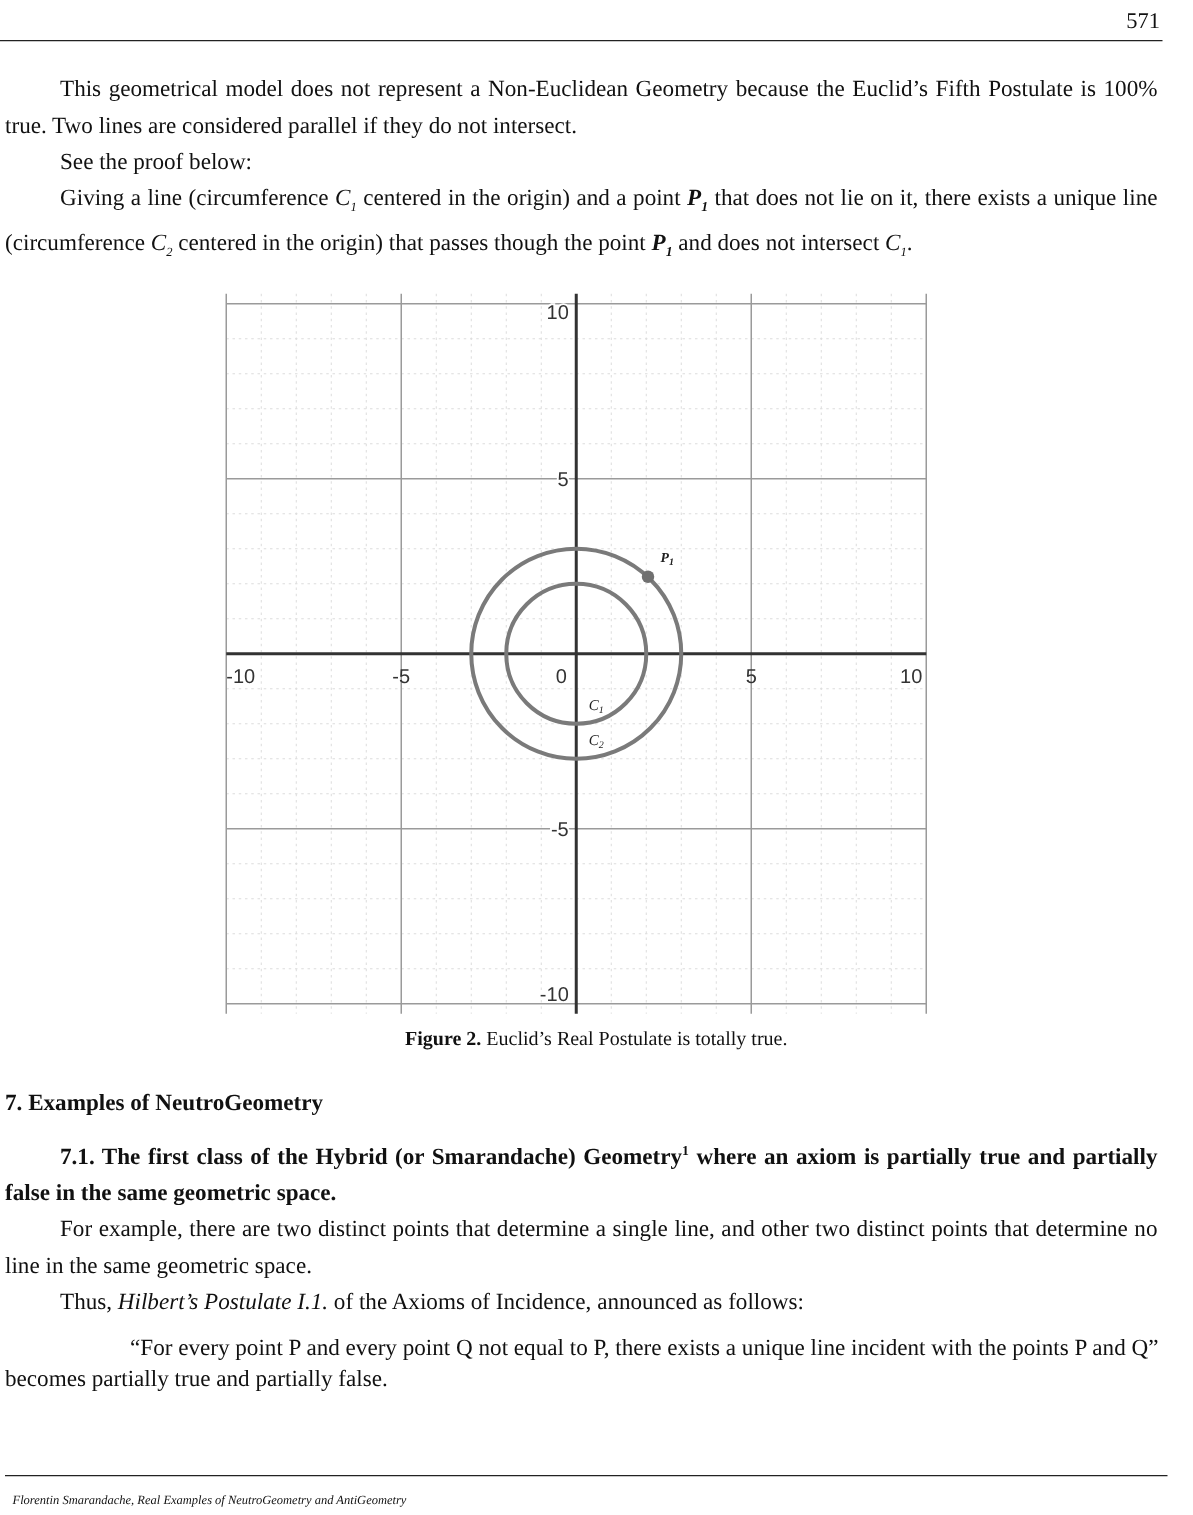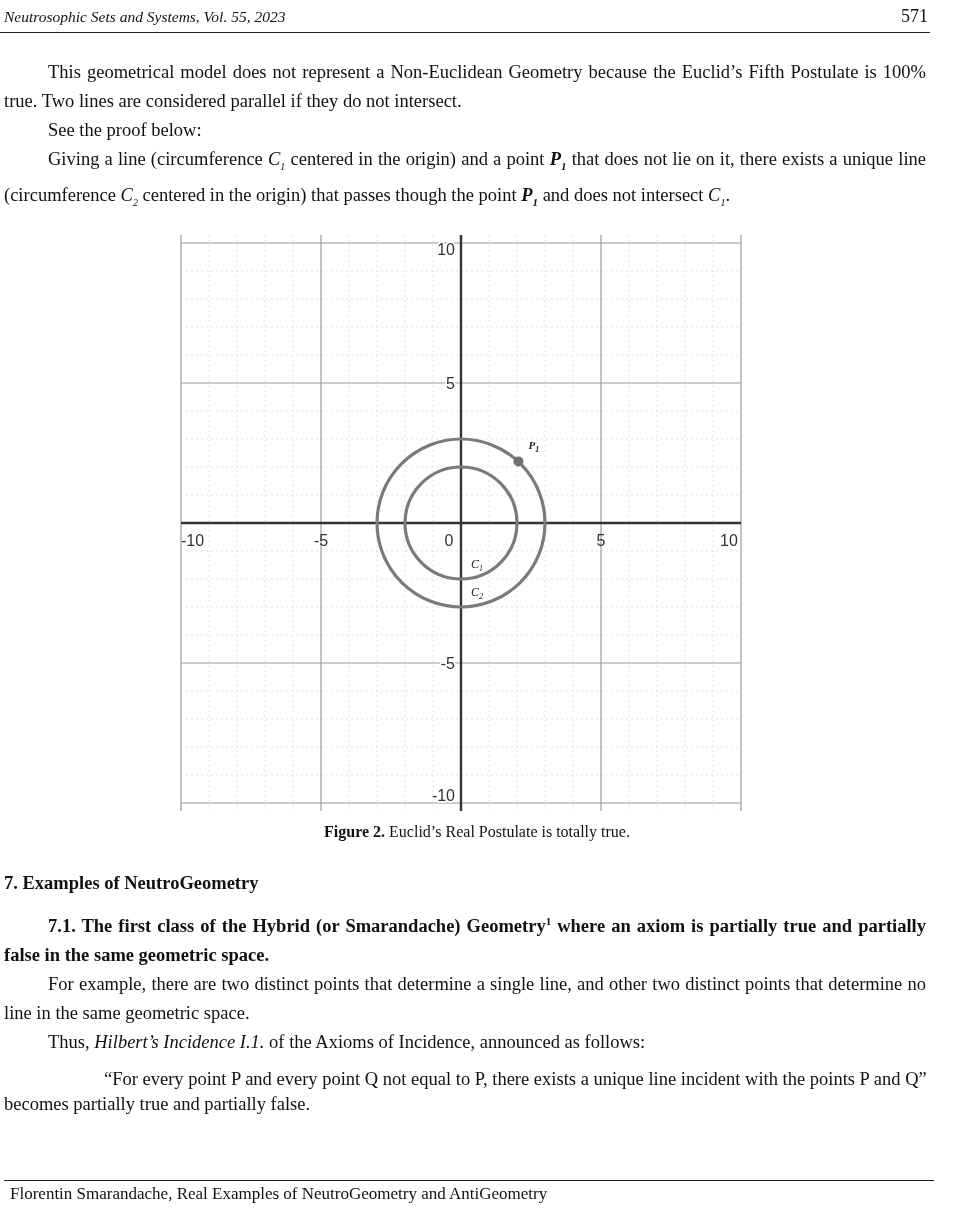--- a/index.html
+++ b/index.html
@@ -11,30 +11,29 @@
   .header .pageno { position: absolute; right: 2px; top: 0px; font-size: 18px; }
   .para { position: absolute; left: 4px; width: 922px; font-size: 18.5px; line-height: 29px;
           text-align: justify; margin: 0; }
   .indent { text-indent: 44px; }
   .fig { position: absolute; left: 0; top: 0; }
   .caption { position: absolute; left: 0; width: 954px; top: 823px; text-align: center; font-size: 16px; }
   .caption b { font-weight: bold; text-align: right; }
   .section { position: absolute; left: 4px; top: 873px; font-size: 18.5px; font-weight: bold; }
   .quote { position: absolute; left: 48px; width: 878px; font-size: 18.5px; line-height: 29px; text-align: justify; margin:12px; }
   .footer { position: absolute; left: 4px; top: 1180px; width: 930px; border-top: 1.5px solid #222; }
-  .footer span { position: absolute; left: 6px; top: 3px; font-size: 17px; white-space: nowrap; }
+  .footer span { position: absolute; left: 6px; top: 14px; font-style: italic; font-size: 10px; white-space: nowrap; }
   sup { font-size: 11px; line-height: 0; }
   .it { font-style: italic; }
   .bi { font-style: italic; font-weight: bold; }
 </style>
 </head>
 <body>
 
 <div class="header">
-  <span class="journal">Neutrosophic Sets and Systems, Vol. 55, 2023</span>
   <span class="pageno">571</span>
 </div>
 
 <p class="para indent" style="top:58px;">This geometrical model does not represent a Non-Euclidean Geometry because the Euclid’s Fifth Postulate is 100% true. Two lines are considered parallel if they do not intersect.</p>
 <p class="para indent" style="top:116px;">See the proof below:</p>
 <p class="para indent" style="top:145px;"><span>Giving a line (circumference </span><span class="it"><span>C</span><sub style="font-size:10px">1</sub></span><span> centered in the origin) and a point </span><span class="bi"><span>P</span><sub style="font-size:11px">1</sub></span><span> that does not lie on it, there exists   a unique line (circumference </span><span class="it"><span>C</span><sub style="font-size:10px">2</sub></span><span> centered in the origin) that passes though the point </span><span class="bi"><span>P</span><sub style="font-size:11px">1</sub></span><span> and does not intersect </span><span class="it"><span>C</span><sub style="font-size:10px">1</sub></span><span>.</span></p>
 
 <svg class="fig" id="fig" width="954" height="820">
   <g id="minor-grid">
       <line x1="209" x2="209" y1="235" y2="811" stroke="#dcdcdc" stroke-width="0.8" stroke-dasharray="2,3"></line>
@@ -106,19 +105,19 @@
       <text x="455" y="801" text-anchor="end" font-family="Liberation Sans, sans-serif" font-size="16" fill="#333" style="paint-order:stroke" stroke="#fff" stroke-width="3">-10</text>
     </g>
 </svg>
 
 <div class="caption"><b>Figure 2.</b><span> Euclid’s Real Postulate is totally true.</span></div>
 
 <div class="section">7. Examples of NeutroGeometry</div>
 
 <p class="para indent" style="top:912px;font-weight:bold;"><span>7.1. The first class of the Hybrid (or Smarandache) Geometry</span><sup>1</sup><span> where an axiom is partially true and partially false in the same geometric space.</span></p>
 <p class="para indent" style="top:970px;">For example, there are two distinct points that determine a single line, and other two distinct points that determine no line in the same geometric space.</p>
-<p class="para indent" style="top:1028px;"><span>Thus, </span><span class="it">Hilbert’s Incidence I.1.</span><span> of the Axioms of Incidence, announced as follows:</span></p>
+<p class="para indent" style="top:1028px;"><span>Thus, </span><span class="it">Hilbert’s Postulate I.1.</span><span> of the Axioms of Incidence, announced as follows:</span></p>
 <p class="quote" style="top:1053px; text-indent:44px; left:4px; width:922px; padding-left:44px; box-sizing:border-box;">“For every point P and every point Q not equal to P, there exists a unique line incident with the points P and Q”</p>
 <p class="para" style="top:1090px;">becomes partially true and partially false.</p>
 
 <div class="footer">
   <span>Florentin Smarandache, Real Examples of NeutroGeometry and AntiGeometry</span>
 </div>
 
 </body></html>

